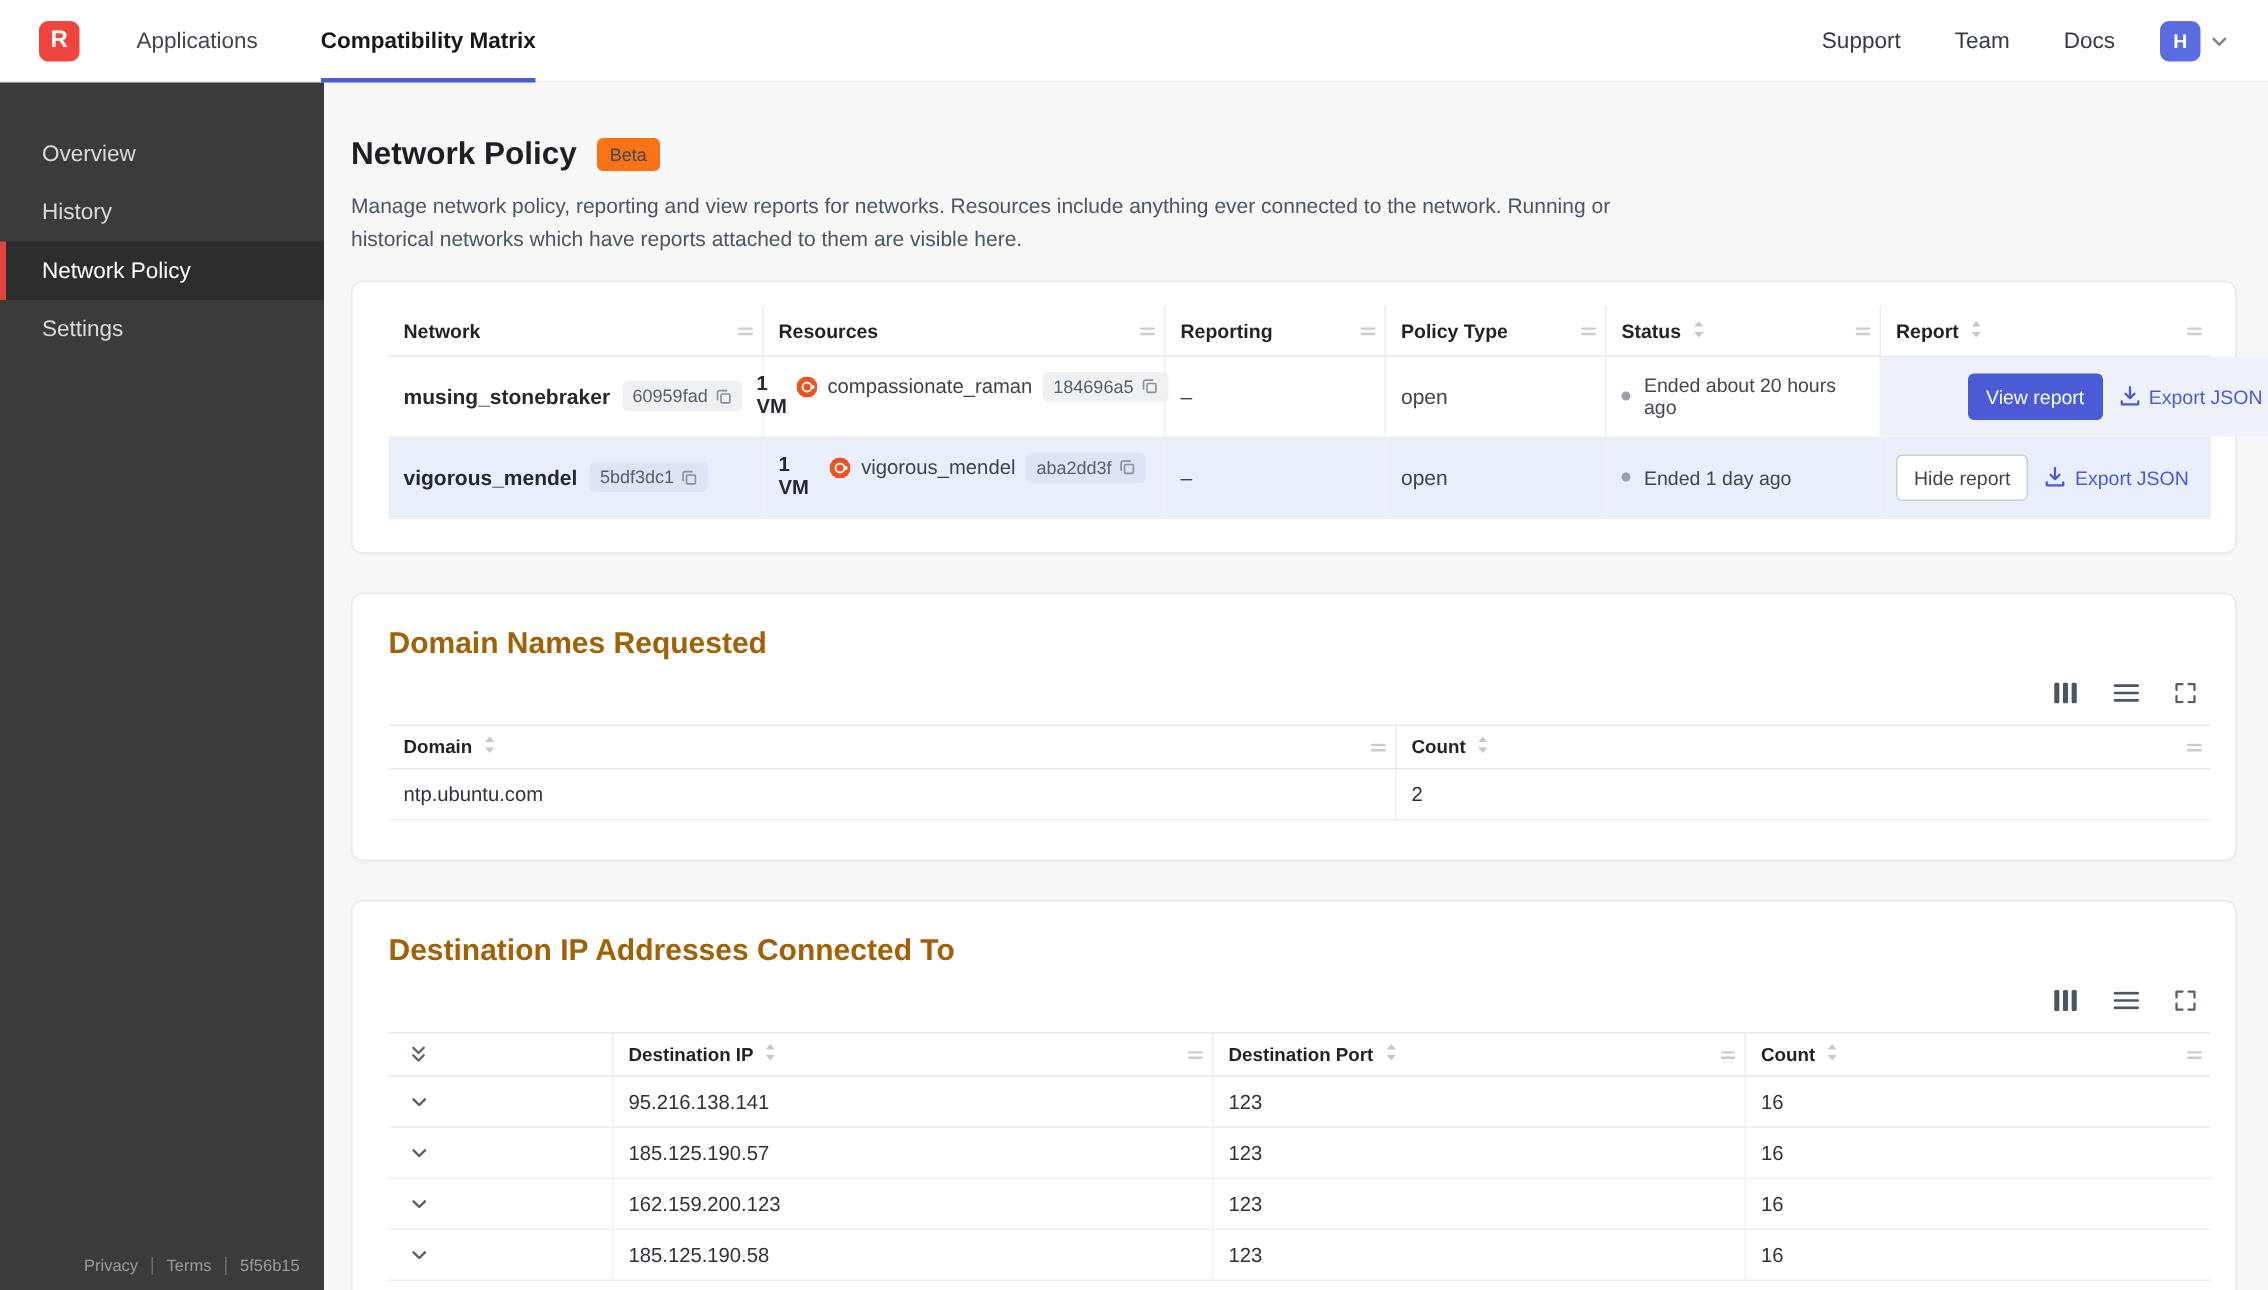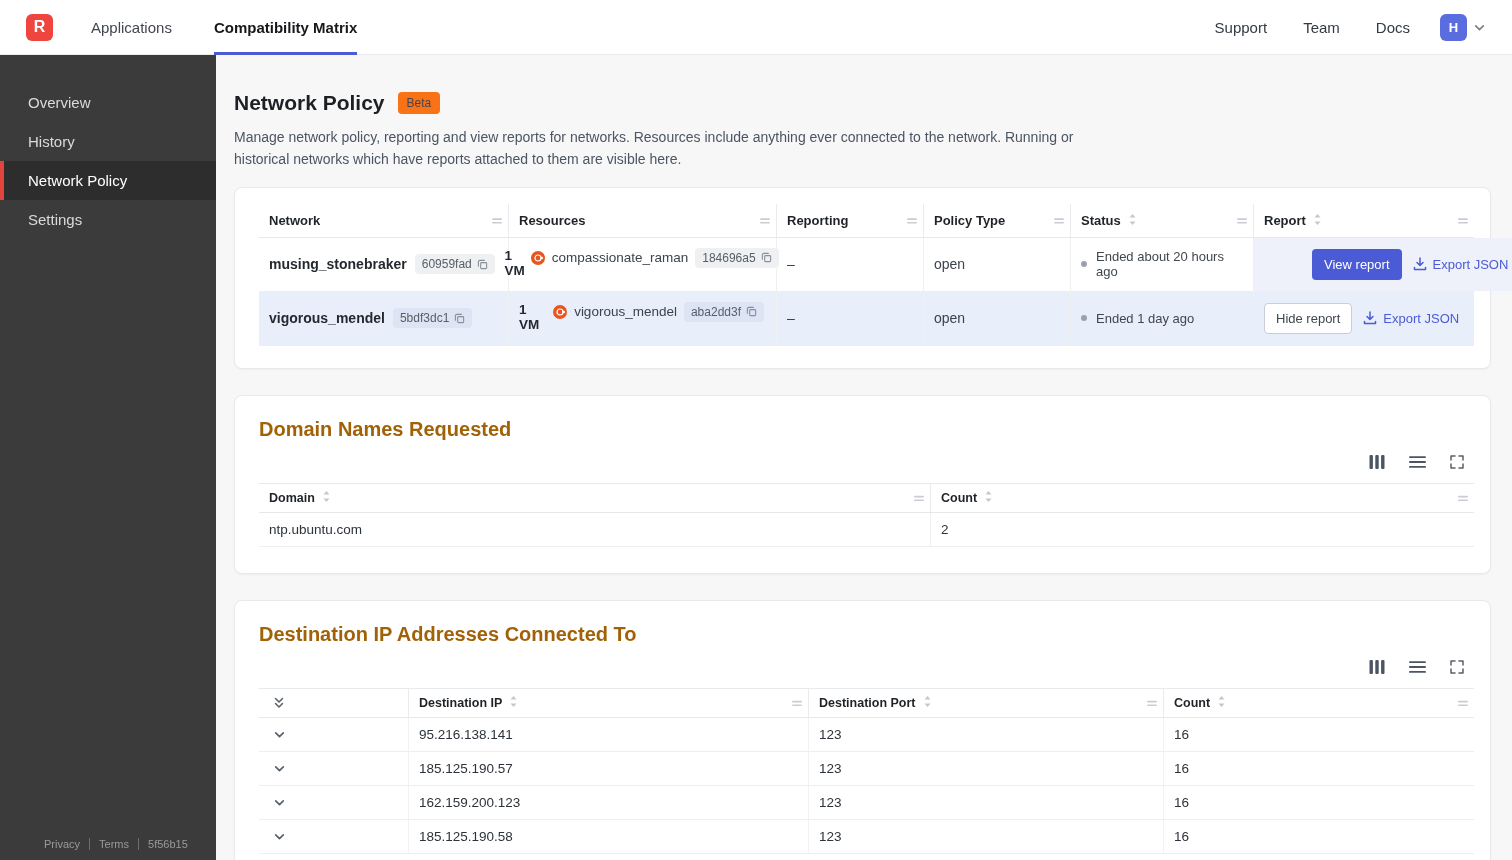--- a/index.html
+++ b/index.html
@@ -17,21 +17,21 @@
   .nav-right { margin-left:auto; display:flex; align-items:center; }
   .nav-link { font-size:15px; color:#333a42; margin-left:36px; cursor:pointer; text-decoration:none; }
   .avatar { width:27px; height:27px; margin-left:30px; border-radius:6px; background:#5b6cdf; color:#fff; font-size:13px; font-weight:600; display:flex; align-items:center; justify-content:center; cursor:pointer; }
   .user-chev { margin-left:6px; cursor:pointer; display:flex; align-items:center; }
 
   
   .body-wrap { flex:1; display:flex; min-height:0; }
   .sidebar { width:216px; flex:0 0 216px; background:#3b3b3b; padding-top:28px; position:relative; }
   .side-item { padding:11px 28px; font-size:15px; color:#d9dadb; cursor:pointer; }
   .side-item.active { background:#2d2d2d; border-left:4px solid #e0443c; padding-left:24px; color:#fff; }
-  .side-footer { position:absolute; bottom:10px; left:44px; display:flex; align-items:center; font-size:11px; color:#9a9a9a; }
+  .side-footer { position:absolute; bottom:10px; left:56px; display:flex; align-items:center; font-size:11px; color:#9a9a9a; }
   .side-footer span { padding:0 9px; border-left:1px solid #6d6d6d; cursor:pointer; }
   .side-footer span:first-child { border-left:none; padding-left:0; }
   .side-footer span.version { cursor:default; }
 
   
   .main { flex:1; background:#f7f7f8; padding:36px 21px 0 18px; overflow:hidden; }
   .page-head { display:flex; align-items:center; gap:13px; }
   .page-title { font-size:21px; font-weight:700; color:#1c2024; }
   .beta-badge { background:#f97316; color:#3f4757; font-size:12px; font-weight:500; padding:4px 9px; border-radius:4px; }
   .page-desc { margin-top:11px; font-size:14px; line-height:1.6; color:#4b5563; max-width:880px; }

